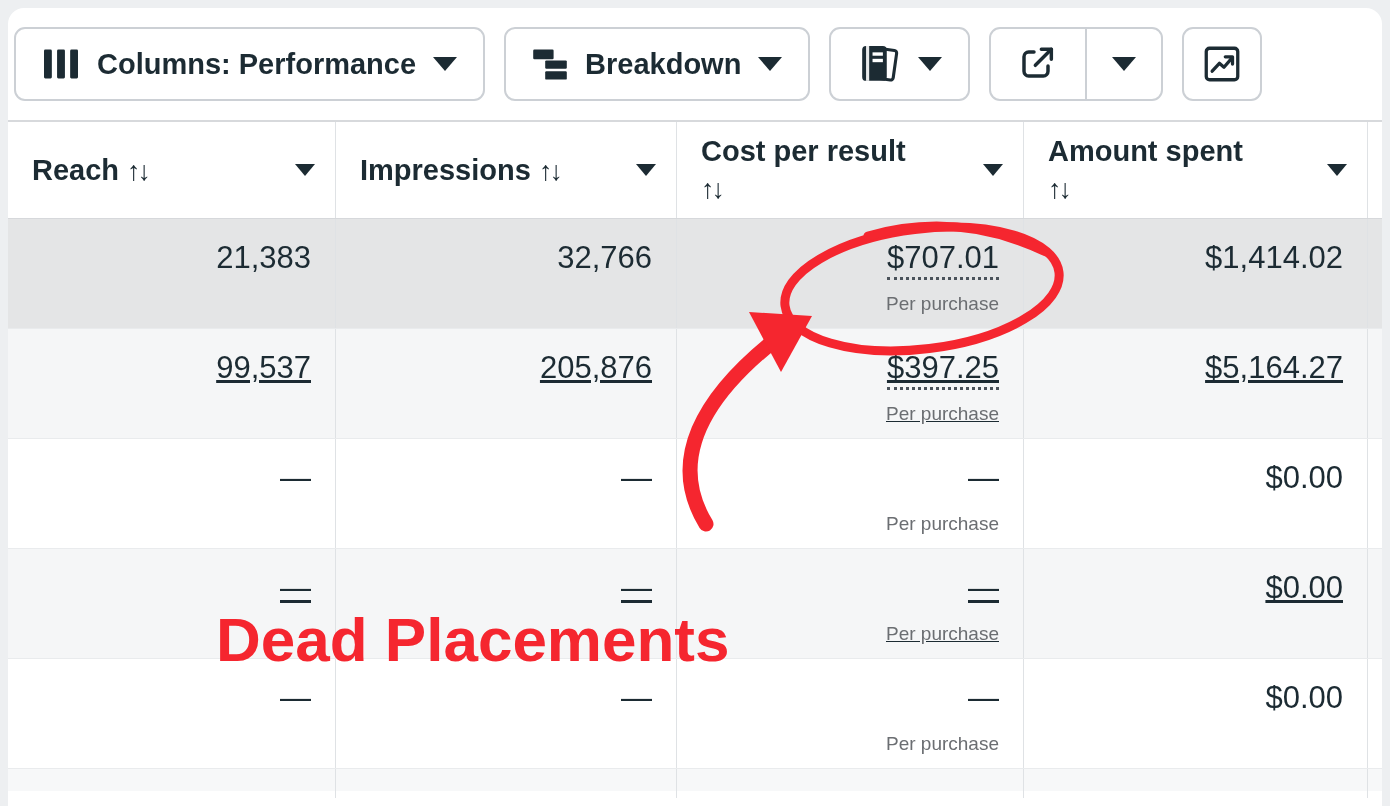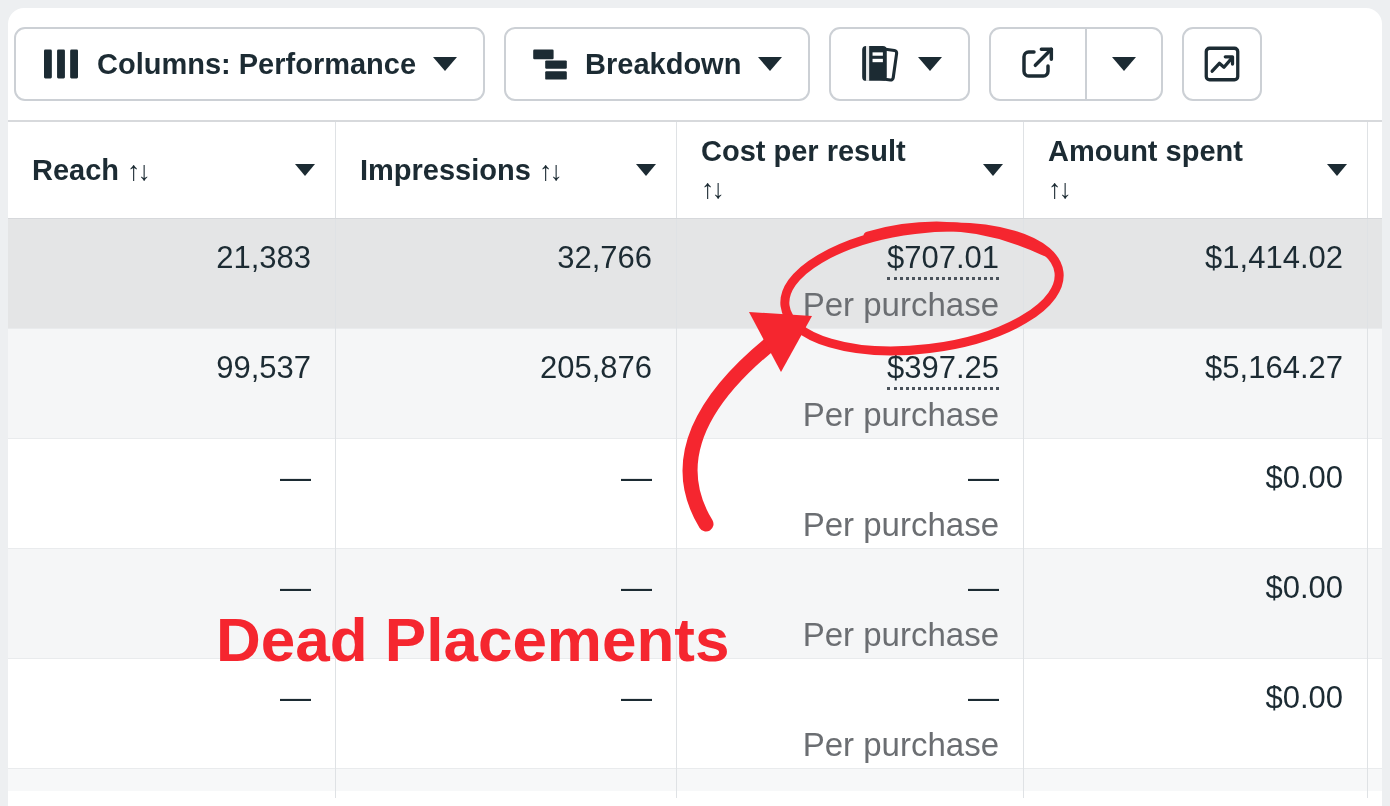--- a/index.html
+++ b/index.html
@@ -29,27 +29,27 @@
   .grid-row { display:grid; grid-template-columns:328px 341px 347px 344px auto; }
   .thead { height:97px; border-bottom:1px solid #d6d8db; background:#fff; }
   .th { display:flex; align-items:center; justify-content:space-between;
         padding:0 20px 0 24px; border-right:1px solid #dfe2e5; }
   .th-label { font-size:29px; font-weight:700; line-height:1.25; }
   .sort { font-weight:400; font-size:27px; letter-spacing:-3px; }
   .th.two-line .th-label { display:flex; flex-direction:column; gap:4px; }
 
   .row { height:110px; border-bottom:1px solid #e9ebed; background:#fff; }
   .row.hl  { background:#e4e5e6; }
-  .row.alt { background:#f5f6f7; }
+  .row.alt { background:#f5f6f7;text-decoration:underline; }
   .row.stub { height:22px; border-bottom:none; background:#f7f8f9; }
   .cell { text-align:right; padding:21px 24px 8px 0; border-right:1px solid #dfe2e5; }
   .cell.sliver, .th.sliver { border-right:none; padding:0; }
   .val { font-size:31px; color:var(--ink); }
   .val .u { border-bottom:3px dotted #4a525a; padding-bottom:2px;margin-left:28px; }
-  .sub { font-size:33px; color:var(--muted); margin-top:10px; }
+  .sub { font-size:19px; color:var(--muted); margin-top:17px; }
 
   
   .overlay { position:absolute; inset:0; pointer-events:none; z-index:5; }
   .annot-text { position:absolute; left:216px; top:604px; font-size:62px; font-weight:700;
                 color:var(--red); letter-spacing:0px; white-space:nowrap; }
   svg.marks { position:absolute; inset:0; width:1390px; height:806px; }
 </style>
 </head>
 <body>
 

